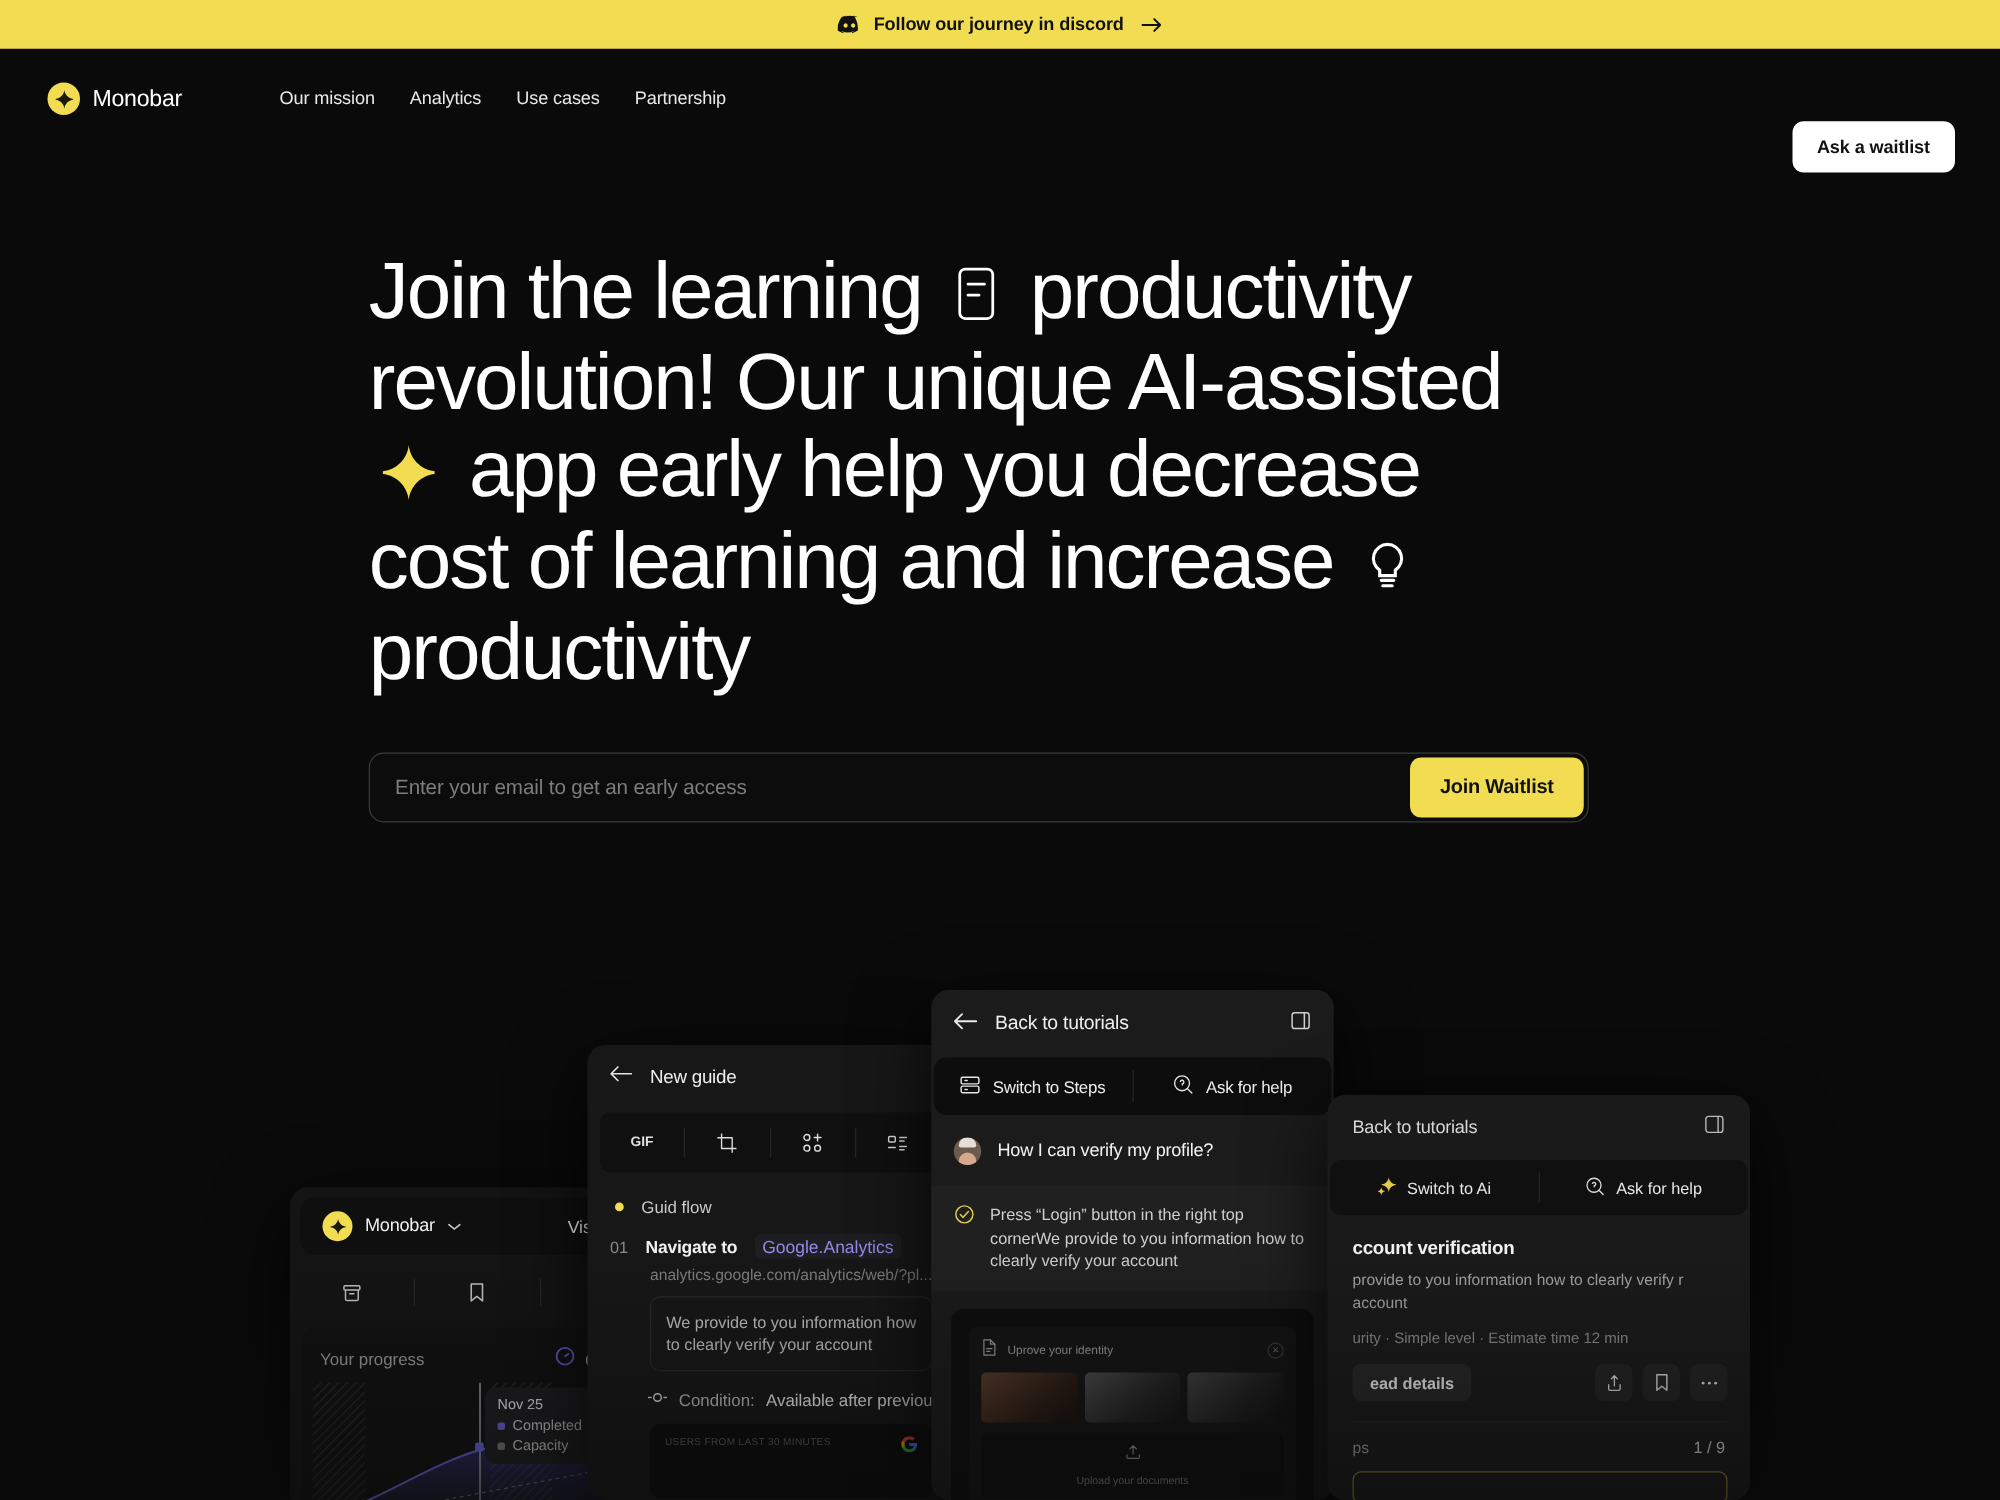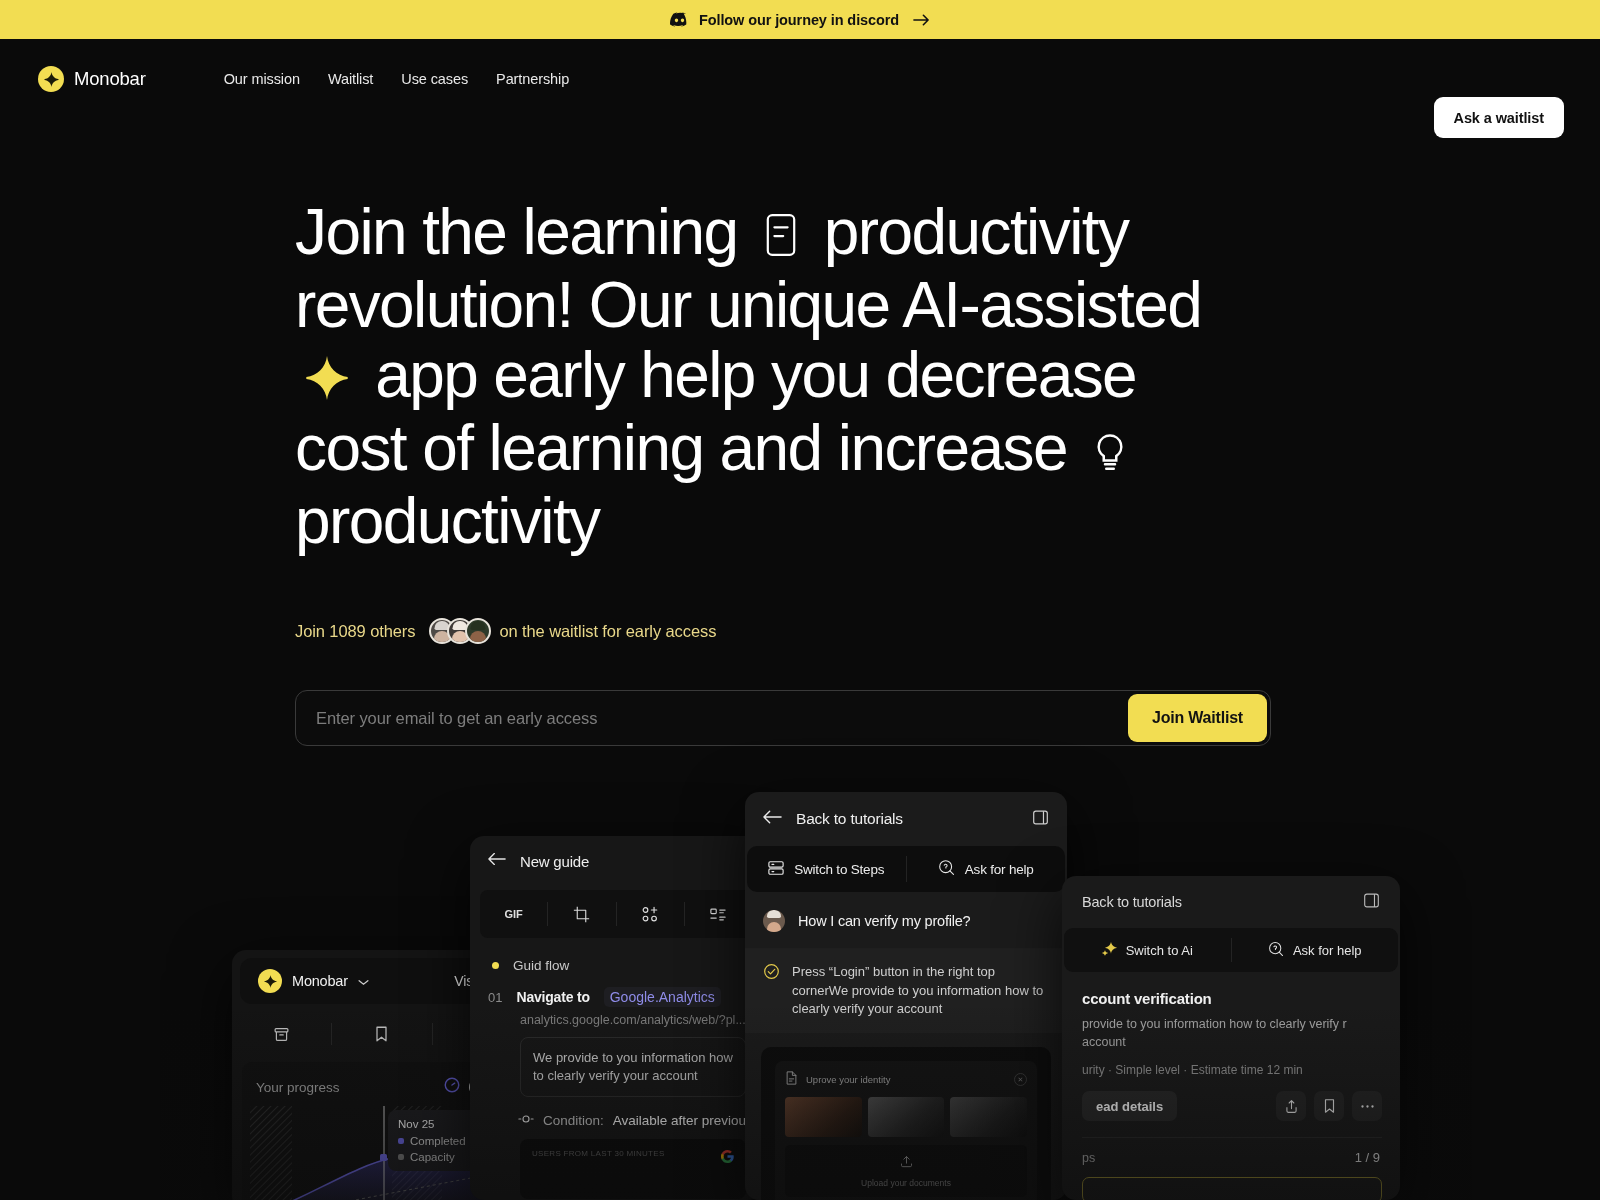--- a/index.html
+++ b/index.html
@@ -277,21 +277,21 @@
   <div class="brand">
     <span class="brand-mark">
       <svg width="15" height="15" viewBox="0 0 20 20" fill="#1a1a08">
         <path d="M10 0c.5 5 4.4 9 9.4 9.5v1C14.4 11 10.5 15 10 20c-.5-5-4.4-9-9.4-9.5v-1C5.6 9 9.5 5 10 0z"></path>
       </svg>
     </span>
     <span class="brand-name">Monobar</span>
   </div>
   <nav class="nav">
     <a class="nav-link">Our mission</a>
-    <a class="nav-link">Waitlist</a>
+    <a class="nav-link">Analytics</a>
     <a class="nav-link">Use cases</a>
     <a class="nav-link">Partnership</a>
   </nav>
   <button class="ask-btn">Ask a waitlist</button>
 </div>
 
 <div class="hero">
   <h1 class="headline">
     <span>Join the learning</span>
     <span class="ico-inline">
@@ -309,38 +309,20 @@
     <span>app early help you decrease cost of learning and increase</span>
     <span class="ico-inline">
       <svg width="34" height="40" viewBox="0 0 26 32" fill="none" stroke="#fff" stroke-width="2">
         <path d="M13 2a9 9 0 0 0-5 16.5V22h10v-3.5A9 9 0 0 0 13 2z"></path>
         <path d="M9 25h8M10 28.5h6" stroke-linecap="round"></path>
       </svg>
     </span>
     <span>productivity</span>
   </h1>
 
-  <div class="social-row">
-    <span>Join 1089 others</span>
-    <span class="avatars">
-      <span class="avatar a1">
-          <span class="hair"></span>
-          <span class="face"></span>
-        </span>
-      <span class="avatar a2">
-          <span class="hair"></span>
-          <span class="face"></span>
-        </span>
-      <span class="avatar a3">
-          <span class="hair"></span>
-          <span class="face"></span>
-        </span>
-    </span>
-    <span>on the waitlist for early access</span>
-  </div>
 
 
   <form class="email-form">
     <input class="email-input" type="text" placeholder="Enter your email to get an early access" style="">
     <button class="join-btn">Join Waitlist</button>
   </form>
 </div>
 
 <div class="collage">
 

